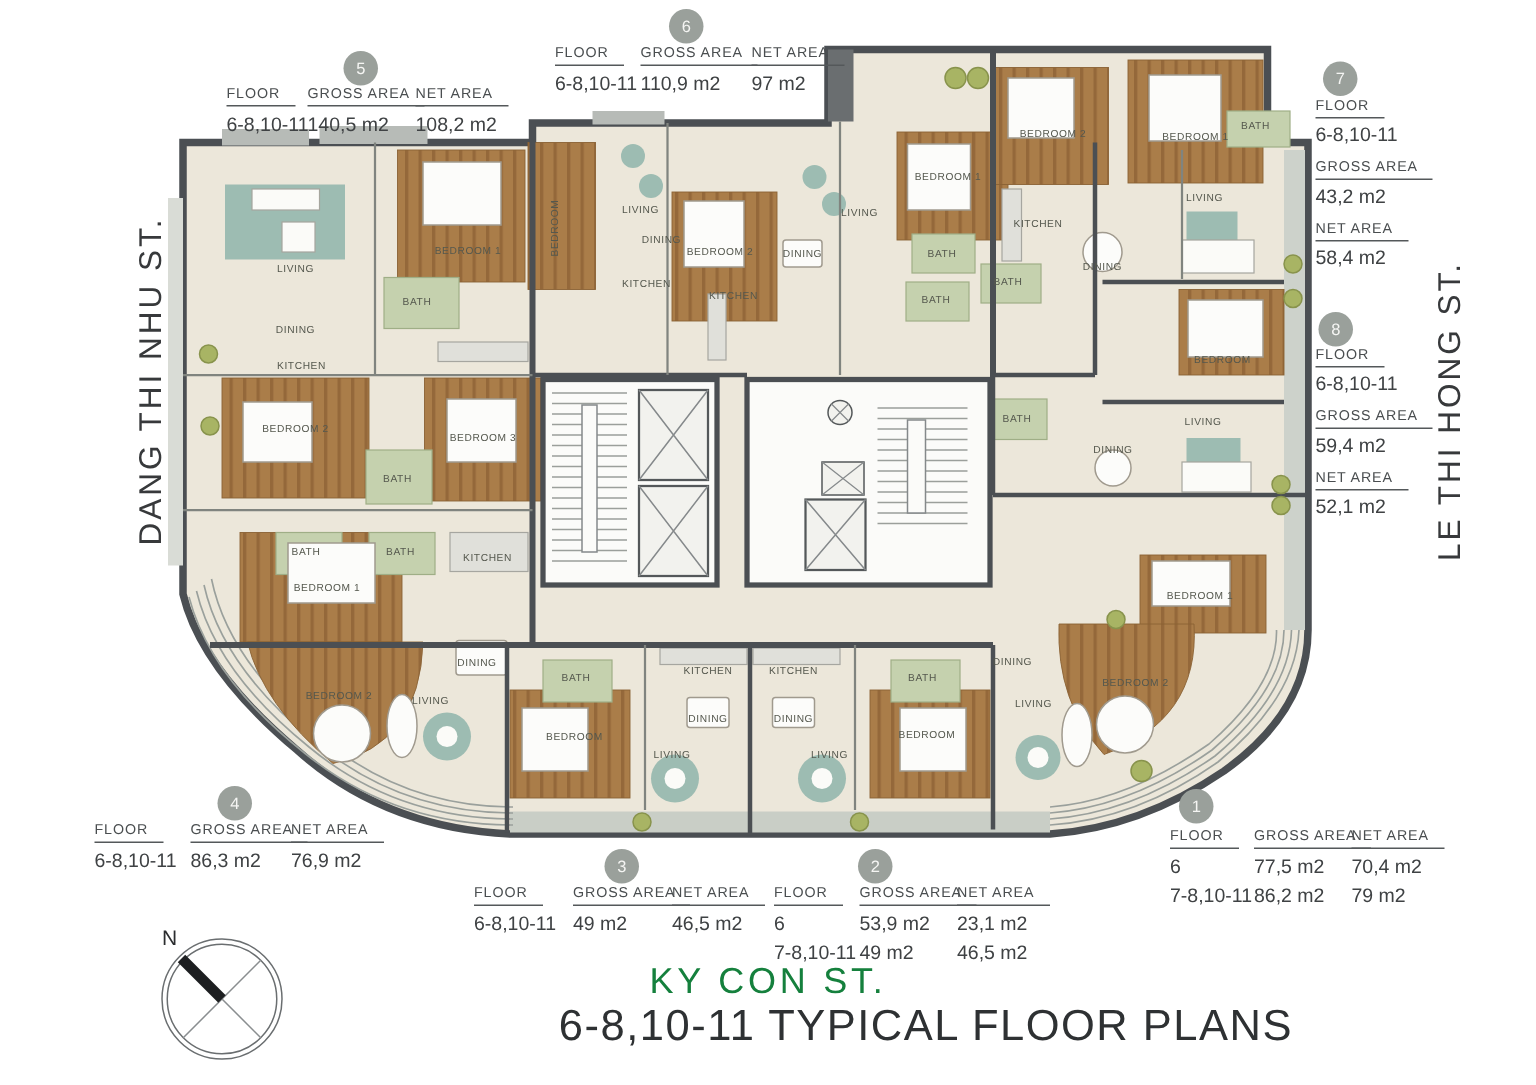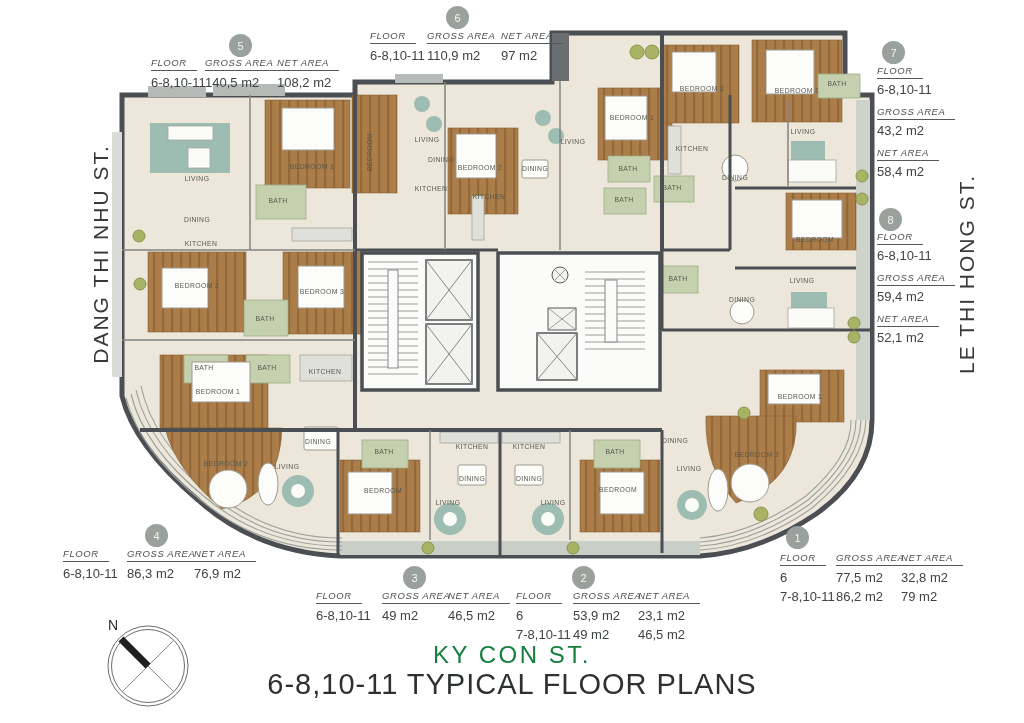--- a/index.html
+++ b/index.html
@@ -3,21 +3,21 @@
 <meta charset="utf-8">
 <style>
   html,body{margin:0;padding:0;}
   body{
     width:1024px;height:723px;position:relative;background:#ffffff;
     font-family:"Liberation Sans", sans-serif;color:#45484a;overflow:hidden;
   }
   
   .stat{position:absolute;}
   .row3{display:grid;grid-template-columns:var(--c1) var(--c2) var(--c3);}
-  .hdr{font-size:9.5px;letter-spacing:.6px;color:#4a4e50;white-space:nowrap;font-style:italic;}
+  .hdr{font-size:9.5px;letter-spacing:.6px;color:#4a4e50;white-space:nowrap;}
   .hdr b{font-weight:normal;display:inline-block;border-bottom:1.3px solid #54585a;padding:0 10px 2px 0;}
   .val{font-size:13px;padding-top:4px;white-space:nowrap;color:#3f4244;}
   .badge{
     position:absolute;width:23px;height:23px;border-radius:50%;
     background:#9aa09b;color:#f5f5f3;font-size:11px;
     display:flex;align-items:center;justify-content:center;
   }
   .statv{position:absolute;width:80px;}
   .statv .hdr{margin-top:9px;}
   .statv .hdr:first-child{margin-top:0;}
@@ -26,21 +26,21 @@
   .street{
     position:absolute;width:300px;text-align:center;
     font-size:21px;letter-spacing:2px;color:#37393b;white-space:nowrap;
   }
   .street.vert{transform:rotate(-90deg);}
   .subtitle{
     position:absolute;left:262px;top:641px;width:500px;text-align:center;
     font-size:24px;letter-spacing:2.5px;color:#15803d;
   }
   .main-title{
-    position:absolute;left:162px;top:668px;width:700px;text-align:center;
+    position:absolute;left:162px;top:668px;width:700px;text-align:right;
     font-size:29px;letter-spacing:1px;color:#2e3133;
   }
   
   #plan{position:absolute;left:0;top:0;}
   #room-labels text{
     font-family:"Liberation Sans",sans-serif;font-size:6.8px;
     fill:#55584e;letter-spacing:.4px;text-anchor:middle;
   }
   #compass{position:absolute;left:100px;top:614px;}
   #compass text{font-family:"Liberation Sans",sans-serif;font-size:14px;fill:#2b2d2f;}
@@ -386,21 +386,21 @@
 <div class="badge" style="left:786px;top:526px">1</div>
 <div class="stat" style="left:780px;top:552px">
   <div class="row3" style="--c1:56px;--c2:65px;--c3:60px">
     <span class="hdr"><b>FLOOR</b></span>
     <span class="hdr"><b>GROSS AREA</b></span>
     <span class="hdr"><b>NET AREA</b></span>
   </div>
   <div class="row3" style="--c1:56px;--c2:65px;--c3:60px">
     <span class="val">6</span>
     <span class="val">77,5 m2</span>
-    <span class="val">32,8 m2</span>
+    <span class="val">70,4 m2</span>
   </div>
   <div class="row3" style="--c1:56px;--c2:65px;--c3:60px">
     <span class="val">7-8,10-11</span>
     <span class="val">86,2 m2</span>
     <span class="val">79 m2</span>
   </div>
 </div>
 
 <div class="street vert" style="left:-49px;top:242px">DANG THI NHU ST.</div>
 <div class="street vert" style="left:817px;top:262px">LE THI HONG ST.</div>

